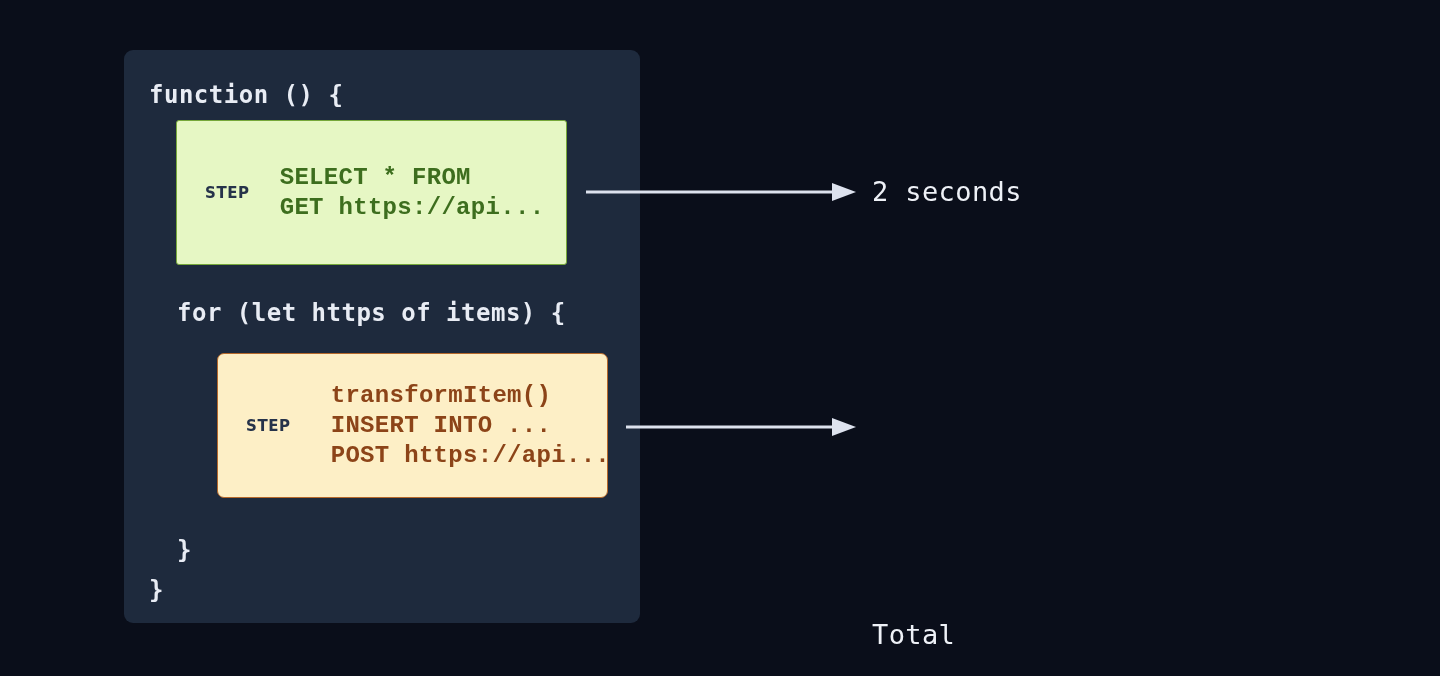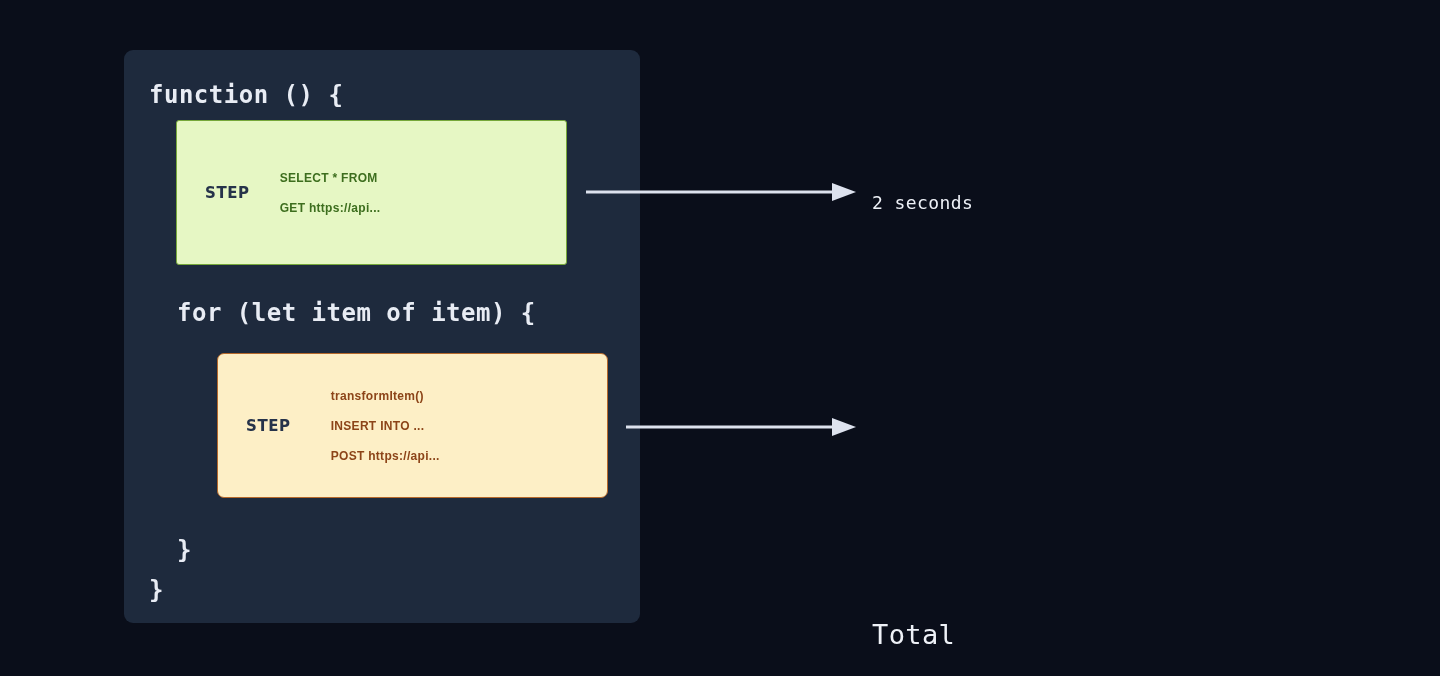--- a/index.html
+++ b/index.html
@@ -82,22 +82,22 @@
     font-size: 15px;
     font-weight: bold;
     color: #26334a;
     letter-spacing: 0.6px;
     flex: 0 0 auto;
   }
   .step-green .step-badge { margin-left: 28px; }
   .step-amber .step-badge { margin-left: 28px; }
 
   .step-code {
-    font-family: Liberation Sans, sans-serif;
-    font-size: 12px;
+    font-family: Liberation Mono, monospace;
+    font-size: 24px;
     font-weight: bold;
     line-height: 30px;
     white-space: pre;
     letter-spacing: 0.3px;
     flex: 0 0 auto;
   }
   .step-green .step-code { color: #3d6e1e; margin-left: 30px; }
   .step-amber .step-code { color: #8c4418; margin-left: 40px; }
 
   
@@ -106,25 +106,24 @@
     height: 24px;
   }
   .arrow svg { display: block; }
   .arrow-1 { left: 586px; top: 180px; width: 270px; }
   .arrow-2 { left: 626px; top: 415px; width: 230px; }
 
   
   .annotation {
     position: absolute;
     font-family: "DejaVu Sans Mono", monospace;
-    font-size: 18px;
+    font-size: 27px;
     color: #eef1f7;
     white-space: pre;
     letter-spacing: 0.4px;
-    margin-top: 16px;
   }
   .anno-1 { left: 872px; top: 176px; }
   .anno-2 { left: 872px; top: 411px; }
 
   .total-block {
     position: absolute;
     left: 872px;
     top: 535px;
     font-family: "DejaVu Sans Mono", monospace;
     font-size: 27px;
@@ -142,21 +141,21 @@
   <div class="code-panel">
 
     <div class="code-line line-fn">function () {</div>
 
     <div class="step-block step-green">
       <span class="step-badge">STEP</span>
       <span class="step-code">SELECT * FROM
 GET https://api...</span>
     </div>
 
-    <div class="code-line line-for">for (let item of item) {</div>
+    <div class="code-line line-for">for (let https of items) {</div>
 
     <div class="step-block step-amber">
       <span class="step-badge">STEP</span>
       <span class="step-code">transformItem()
 INSERT INTO ...
 POST https://api...</span>
     </div>
 
     <div class="code-line line-close-1">}</div>
 

